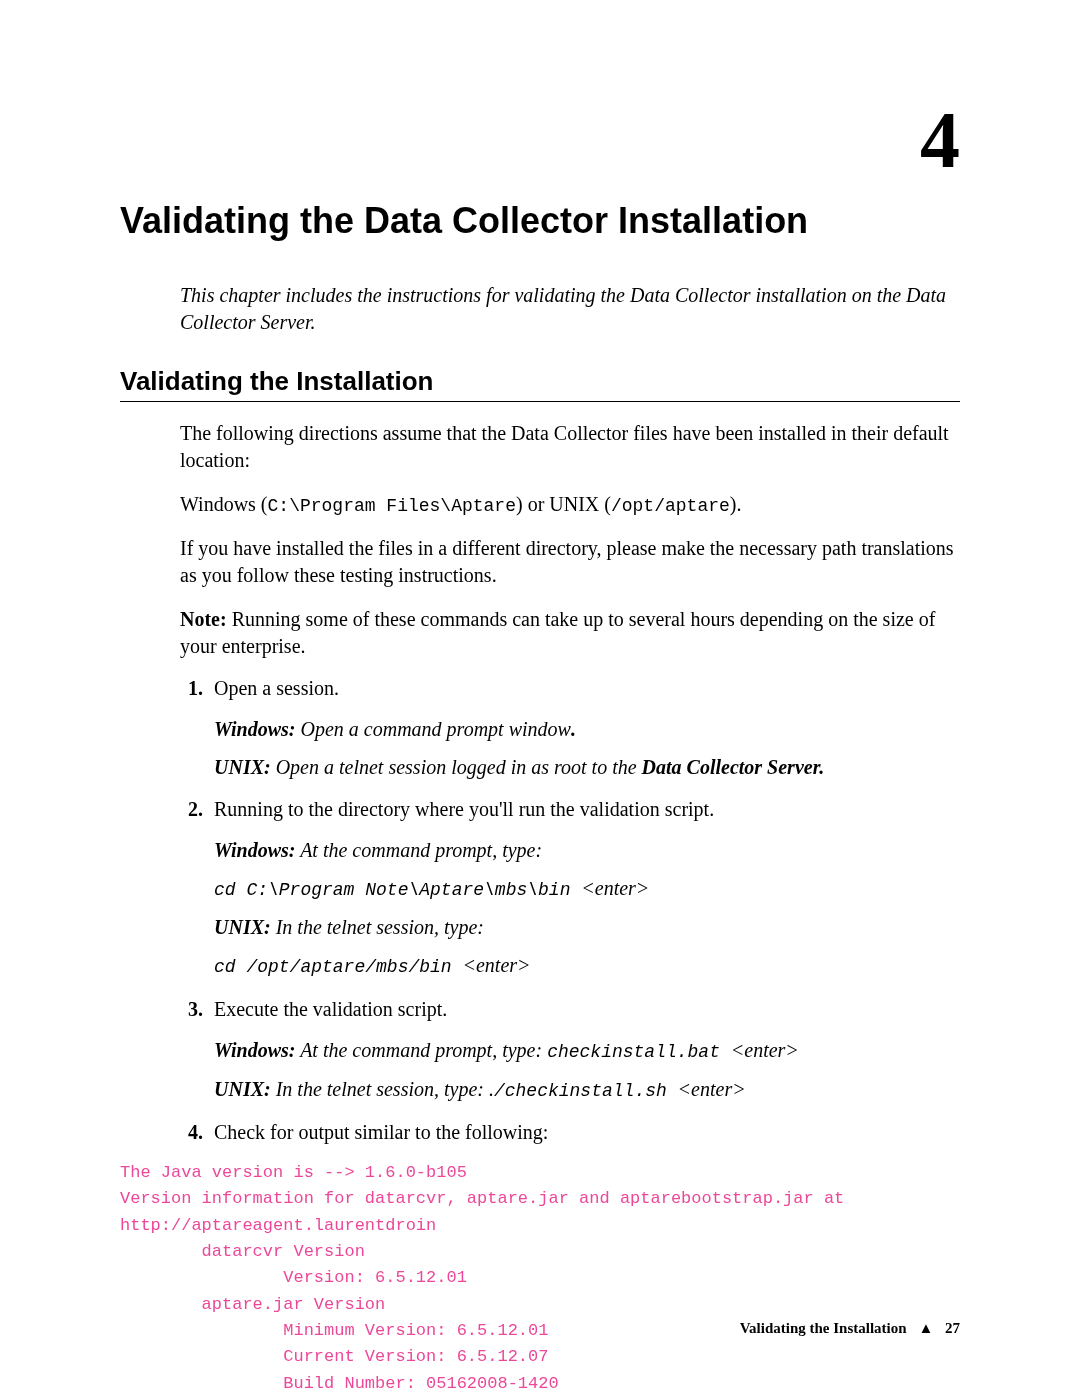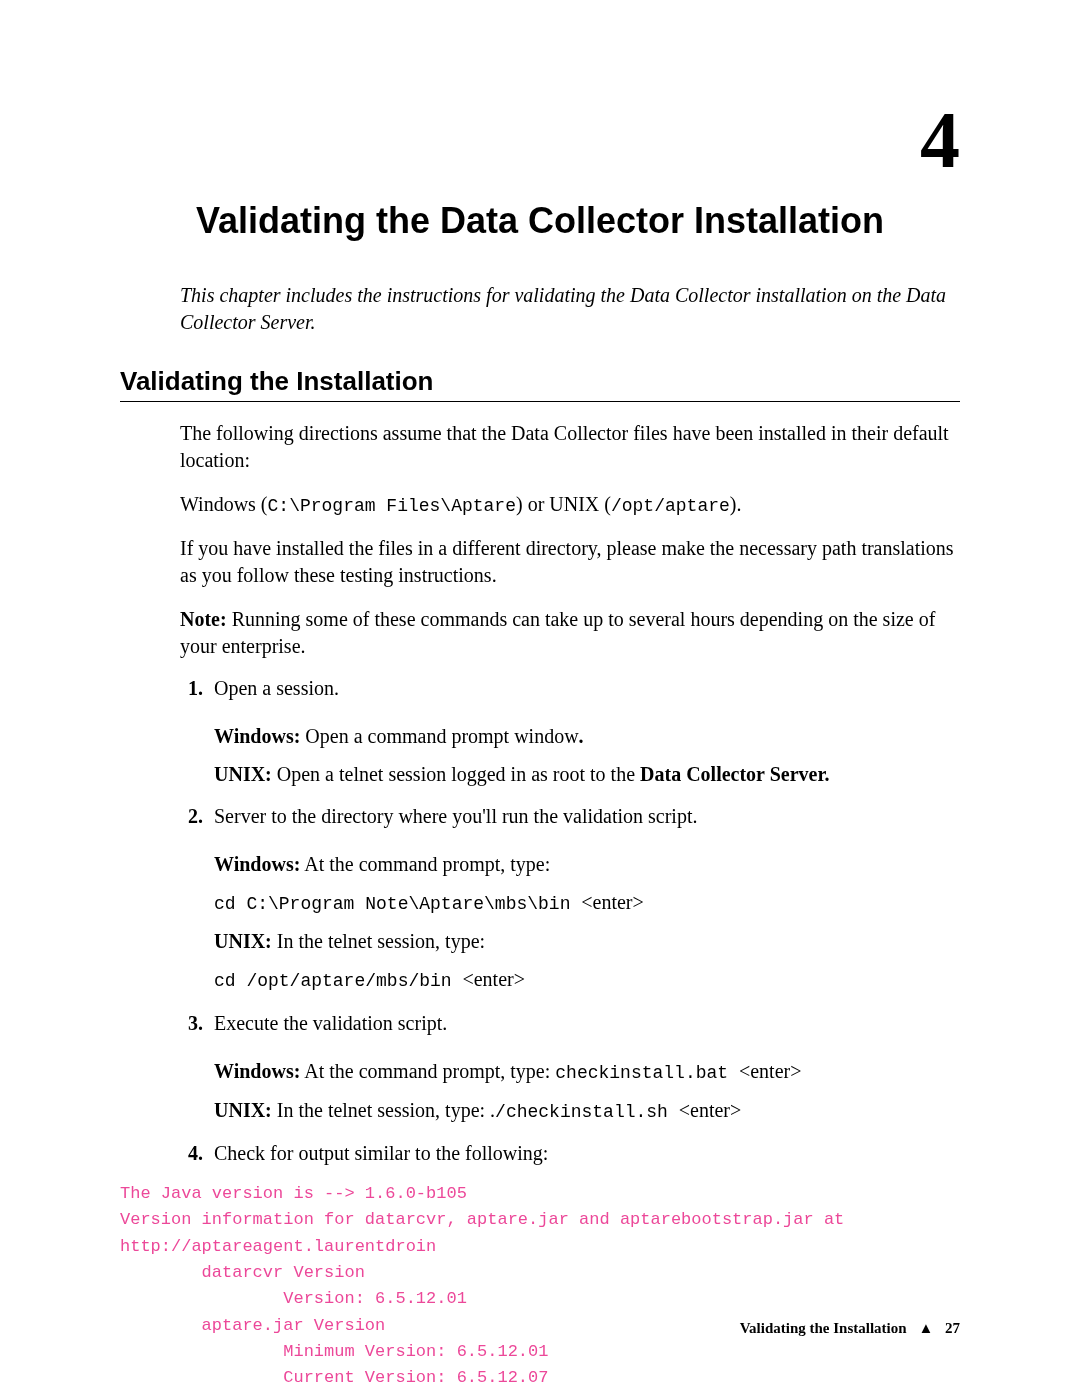--- a/index.html
+++ b/index.html
@@ -23,21 +23,21 @@
     font-family: "Times New Roman", Times, serif;
     font-size: 80px;
     font-weight: bold;
     margin: 0 0 20px 0;
     line-height: 1;
   }
   .chapter-title {
     font-family: Arial, Helvetica, sans-serif;
     font-size: 36px;
     font-weight: bold;
-    text-align: center;
+    text-align: left;
     margin: 0 0 40px 0;
   }
   .intro {
     font-size: 20px;
     line-height: 1.35;
     margin: 0 0 30px 60px;
     font-style: italic;
   }
   .section-heading {
     font-family: Arial, Helvetica, sans-serif;
@@ -66,21 +66,22 @@
     line-height: 1.4;
   }
   ol.steps > li {
     margin-bottom: 14px;
     padding-left: 6px;
   }
   ol.steps > li::marker {
     font-weight: bold;
   }
   .step-sub {
-    margin-top: 20px;
+    margin-top: 13px;
+    font-style: italic;
   }
   .step-sub p {
     margin: 0 0 10px 0;
   }
   pre.output {
     font-family: "Courier New", Courier, monospace;
     font-size: 17px;
     color: #ec4899;
     margin: 4px 0 0 0;
     line-height: 1.55;
@@ -129,21 +130,21 @@
 
   <ol class="steps">
     <li>
       <span>Open a session.</span>
       <div class="step-sub">
         <p><b>Windows:</b><span> Open a command prompt window</span><b>.</b></p>
         <p><b>UNIX:</b><span> Open a telnet session logged in as root to the </span><b>Data Collector Server.</b></p>
       </div>
     </li>
     <li>
-      <span>Server to the directory where you'll run the validation script.</span>
+      <span>Running to the directory where you'll run the validation script.</span>
       <div class="step-sub">
         <p><b>Windows:</b><span> At the command prompt, type:</span></p>
         <p><span class="mono">cd C:\Program Note\Aptare\mbs\bin </span><span>&lt;enter&gt;</span></p>
         <p><b>UNIX:</b><span> In the telnet session, type:</span></p>
         <p><span class="mono">cd /opt/aptare/mbs/bin </span><span>&lt;enter&gt;</span></p>
       </div>
     </li>
     <li>
       <span>Execute the validation script.</span>
       <div class="step-sub">

